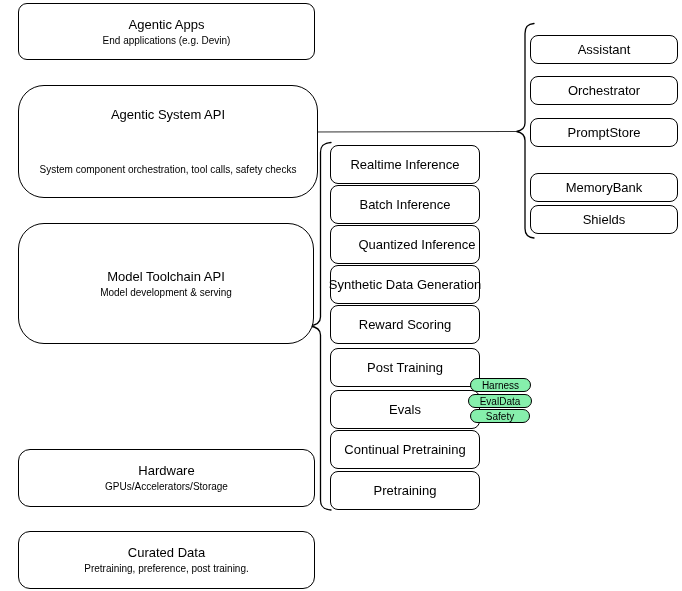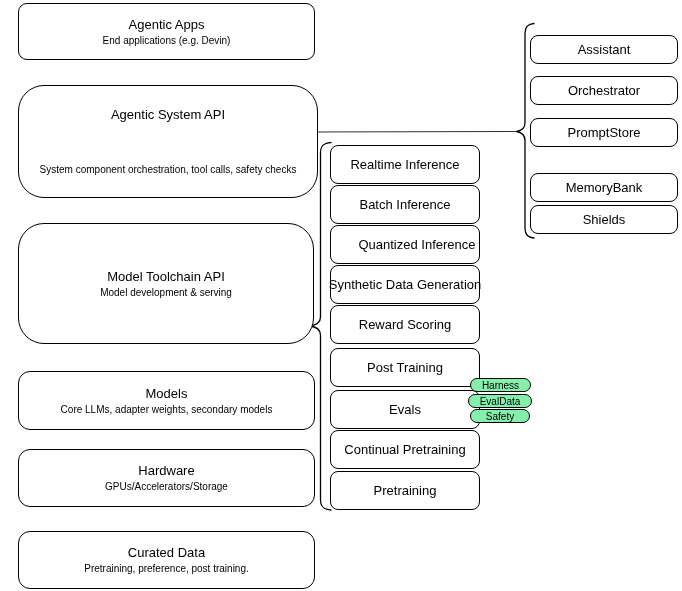--- a/index.html
+++ b/index.html
@@ -51,24 +51,20 @@
     <div class="s">End applications (e.g. Devin)</div>
   </div>
   <div class="bigbox r26" style="top:85px;width:300px;height:113px;gap:42px;">
     <div class="t">Agentic System API</div>
     <div class="s">System component orchestration, tool calls, safety checks</div>
   </div>
   <div class="bigbox r26" style="top:223px;width:296px;height:121px;">
     <div class="t">Model Toolchain API</div>
     <div class="s">Model development &amp; serving</div>
   </div>
-  <div class="bigbox" style="top:371px;width:297px;height:59px;">
-    <div class="t">Models</div>
-    <div class="s">Core LLMs, adapter weights, secondary models</div>
-  </div>
   <div class="bigbox" style="top:449px;width:297px;height:58px;">
     <div class="t">Hardware</div>
     <div class="s">GPUs/Accelerators/Storage</div>
   </div>
   <div class="bigbox" style="top:531px;width:297px;height:58px;">
     <div class="t">Curated Data</div>
     <div class="s">Pretraining, preference, post training.</div>
   </div>
 
   <div class="midbox" style="top:145px;">Realtime Inference</div>

